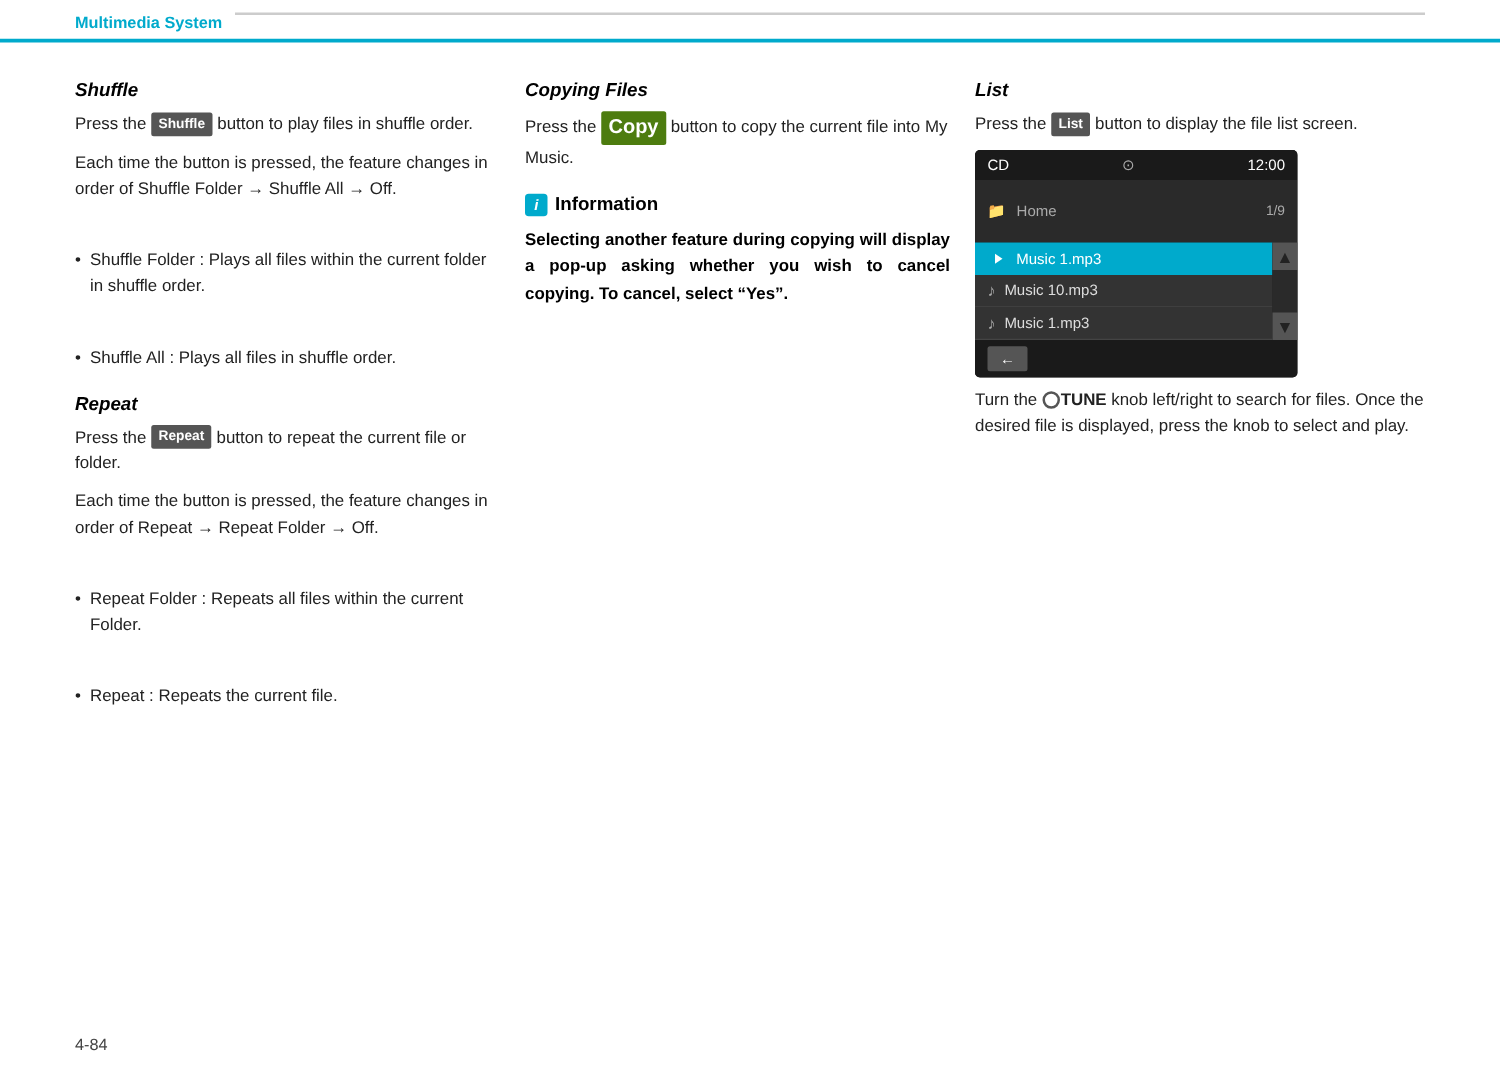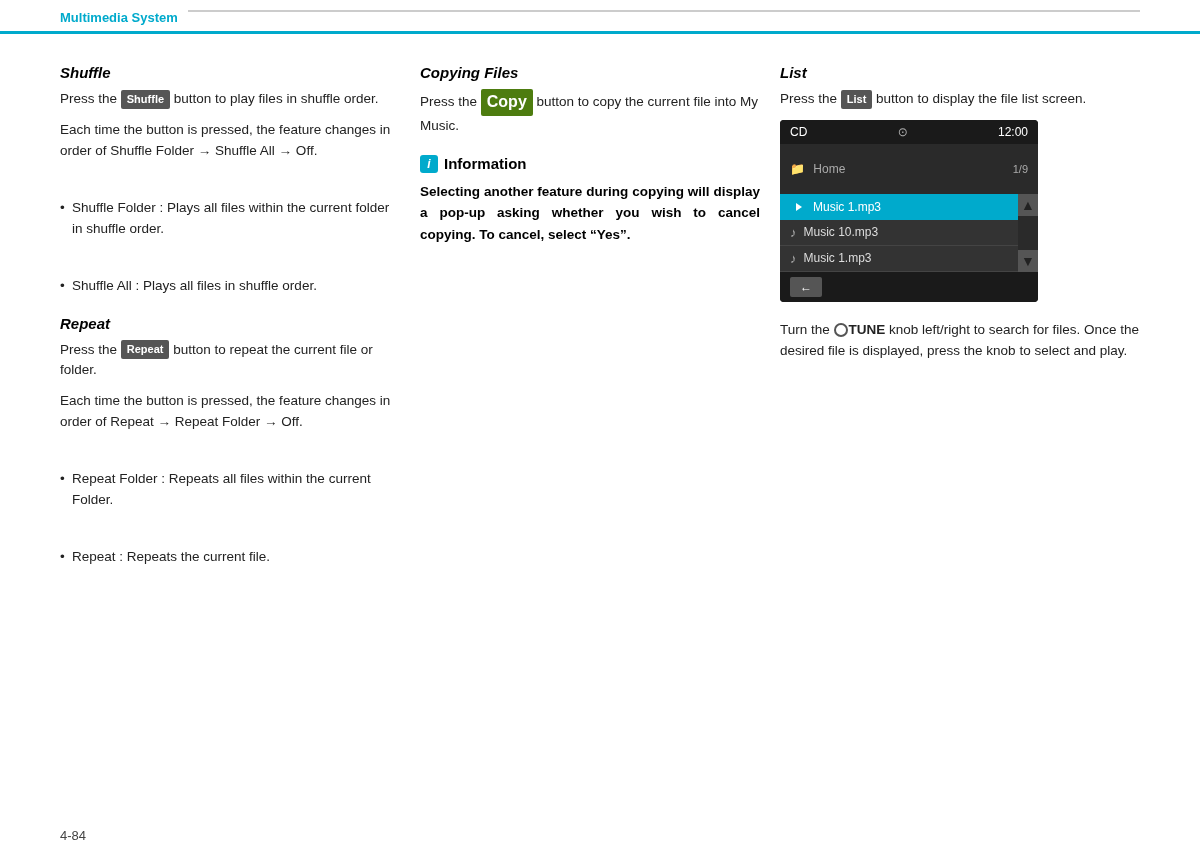--- a/index.html
+++ b/index.html
@@ -252,21 +252,21 @@
       background: #555;
       color: #fff;
       border: none;
       padding: 3px 10px;
       font-size: 12px;
       border-radius: 2px;
       cursor: pointer;
     }
 
     .list-col-text {
-      margin-top: 18px;
+      margin-top: 8px;
       font-size: 13.5px;
       line-height: 1.55;
     }
     .tune-circle {
       display: inline-block;
       width: 14px;
       height: 14px;
       border: 2px solid #555;
       border-radius: 50%;
       vertical-align: middle;

